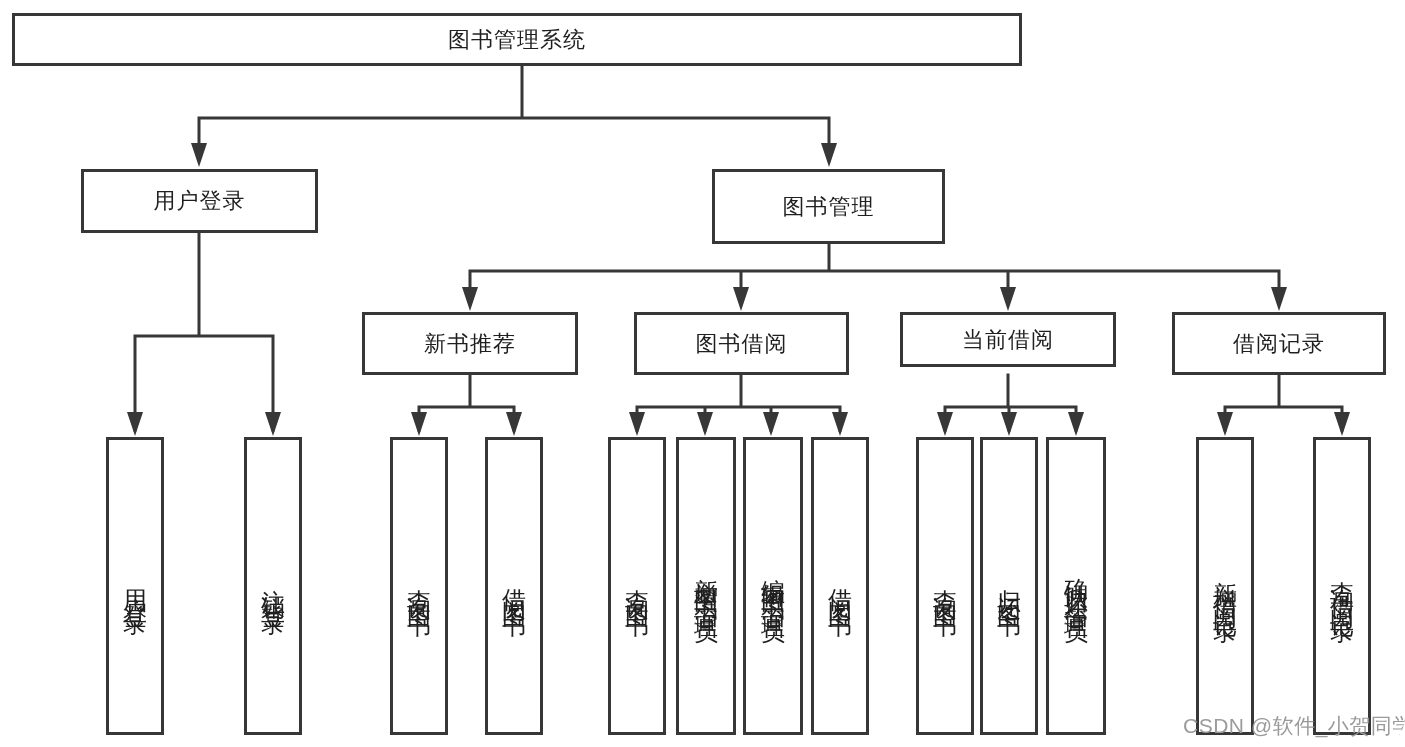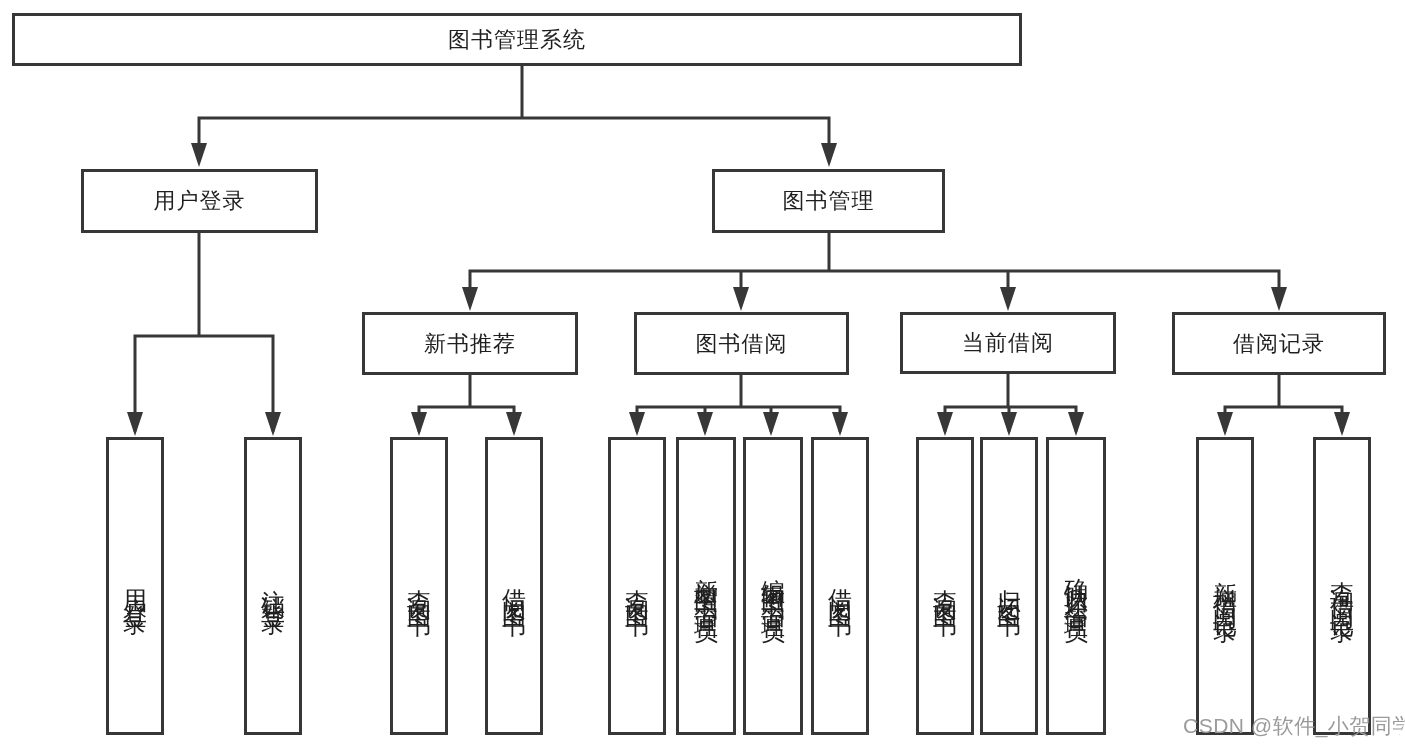--- a/index.html
+++ b/index.html
@@ -68,31 +68,31 @@
     </g>
   </svg>
 
   <div class="box" style="left:12px;top:13px;width:1010px;height:53px">
     <span class="lbl">图书管理系统</span>
   </div>
 
   <div class="box" style="left:81px;top:169px;width:237px;height:64px">
     <span class="lbl">用户登录</span>
   </div>
-  <div class="box" style="left:712px;top:169px;width:233px;height:64px">
+  <div class="box" style="left:712px;top:169px;width:233px;height:75px">
     <span class="lbl">图书管理</span>
   </div>
 
   <div class="box" style="left:362px;top:312px;width:216px;height:63px">
     <span class="lbl">新书推荐</span>
   </div>
   <div class="box" style="left:634px;top:312px;width:215px;height:63px">
     <span class="lbl">图书借阅</span>
   </div>
-  <div class="box" style="left:900px;top:312px;width:216px;height:62px">
+  <div class="box" style="left:900px;top:312px;width:216px;height:55px">
     <span class="lbl">当前借阅</span>
   </div>
   <div class="box" style="left:1172px;top:312px;width:214px;height:63px">
     <span class="lbl">借阅记录</span>
   </div>
 
   <div class="box vbox" style="left:106px;top:437px;width:58px;height:298px">
     <span class="lbl">用户登录</span>
   </div>
   <div class="box vbox" style="left:244px;top:437px;width:58px;height:298px">

